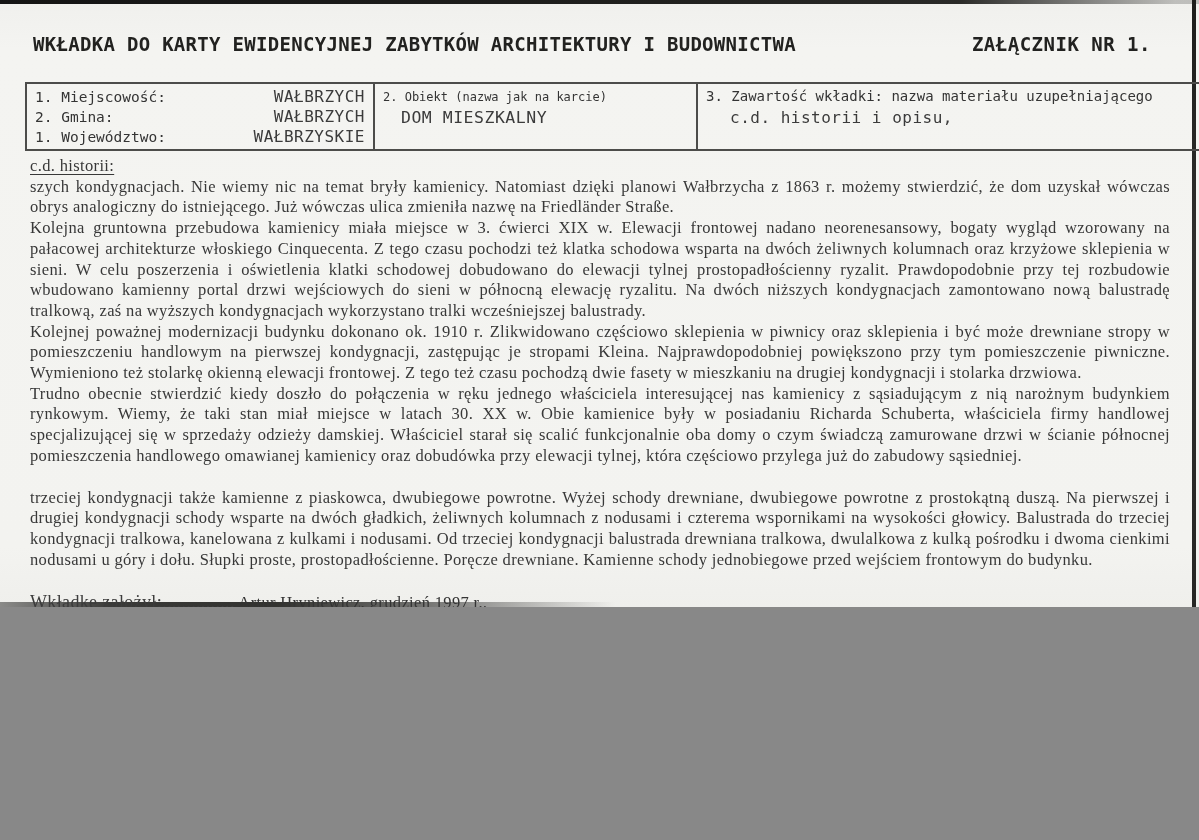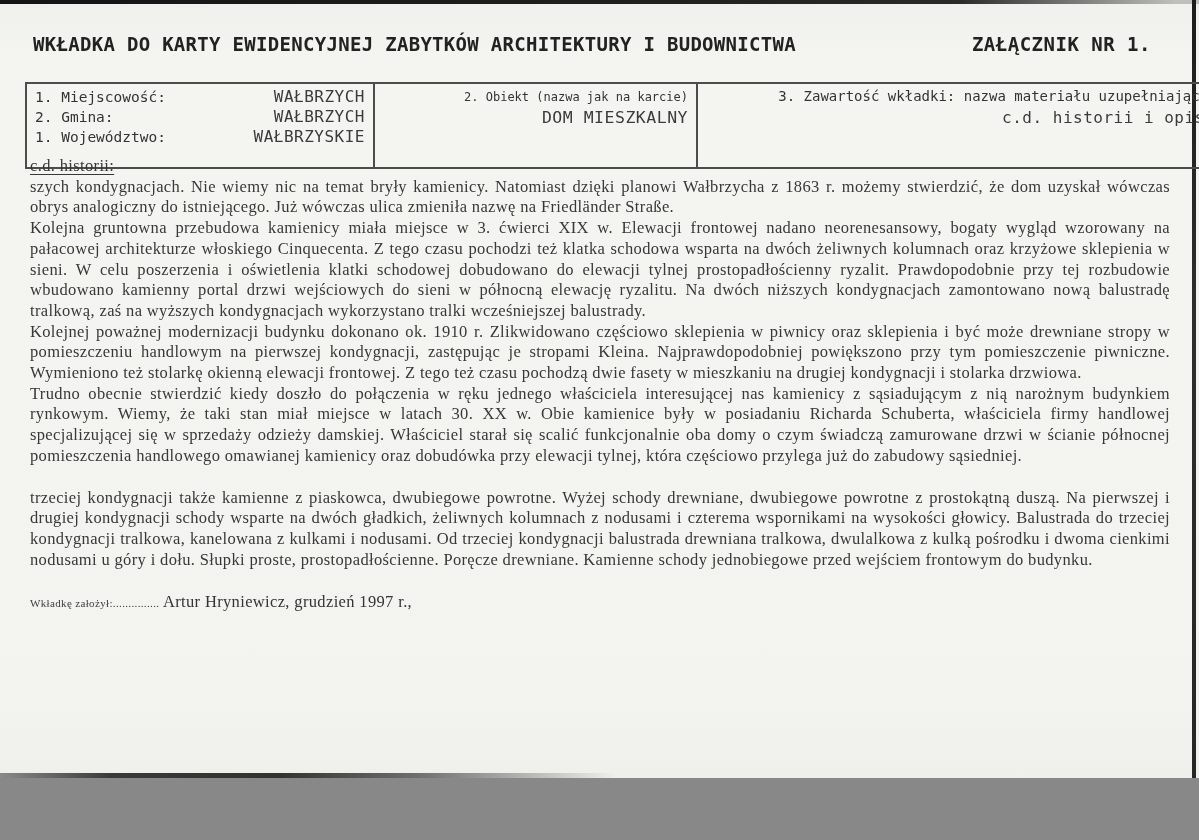--- a/index.html
+++ b/index.html
@@ -1,19 +1,19 @@
 <!DOCTYPE html>
 <html><head>
 <meta charset="utf-8">
 <style>
   html, body { margin:0; padding:0; background:#888; }
   .page {
     position: relative;
     width: 1199px;
-    height: 778px;
+    height: 607px;
     margin: 0 auto;
     background: linear-gradient(180deg, #f0f0ed 0%, #f4f4f1 8%, #f3f3f0 90%, #efefec 100%);
     font-family: "DejaVu Sans Mono", "Liberation Mono", monospace;
     color: #343434;
     overflow: hidden;
   }
   
   .edge-top {
     position:absolute; top:0; left:0; width:100%; height:4px;
     background: linear-gradient(90deg, #141414 0%, #20201e 55%, #2a2a28 80%, rgba(42,42,40,.25) 98%);
@@ -37,23 +37,22 @@
   }
   .annex {
     font-size:19px; font-weight:bold; color:#222220; letter-spacing:0.5px; white-space:nowrap;
   }
   
   .id-table {
     position:absolute; top:82px; left:25px; width:1154px; height:67px;
     border-collapse:collapse; table-layout:fixed;
   }
   .id-table td {
-    border:2px solid #4c4c4a; vertical-align:top; padding:3px 8px 20px 8px;
+    border:2px solid #4c4c4a; vertical-align:top; padding:3px 8px 2px 8px;
     overflow:hidden;
-    text-align:right;
   }
   td.c-loc { width:330px; }
   td.c-obj { width:305px; }
   td.c-cont { width:519px; }
   .loc-row { display:flex; justify-content:space-between; font-size:14.5px; line-height:20px; }
   .loc-row .val { font-size:16px; letter-spacing:0.5px; color:#3b3b3b; }
   .obj-label { font-size:12px; line-height:20px; }
   .obj-value { font-size:16.5px; line-height:22px; padding-left:18px; letter-spacing:0.5px; color:#3b3b3b; }
   .cont-label { font-size:14px; line-height:19px; white-space:nowrap; }
   .cont-value { font-size:16px; line-height:23px; padding-left:24px; letter-spacing:0.5px; color:#3b3b3b; }
@@ -62,21 +61,21 @@
     position:absolute; top:156px; left:30px; width:1140px;
     font-size:16.5px; line-height:20.7px; letter-spacing:0.35px; color:#383838;font-family:Liberation Serif, serif;
   }
   .sec-heading {
     margin:0; font-size:16.5px; font-weight:normal;
     text-decoration:underline; text-underline-offset:3px;
   }
   .doc-body p { margin:0; text-align:justify; }
   .sec-opis { margin-top:21px; }
   .footer-founder { margin-top:22px; white-space:nowrap; }
-  .f-small { font-size:11px; color:#3c3c3c; }
+  .f-small { font-size:18px; color:#3c3c3c; }
   .f-normal { font-size:16.5px; color:#343434; }
 </style>
 </head>
 <body>
 
 <div class="page">
 
   <div class="edge-top"></div>
   <div class="edge-right"></div>
   <div class="edge-bottom"></div>

